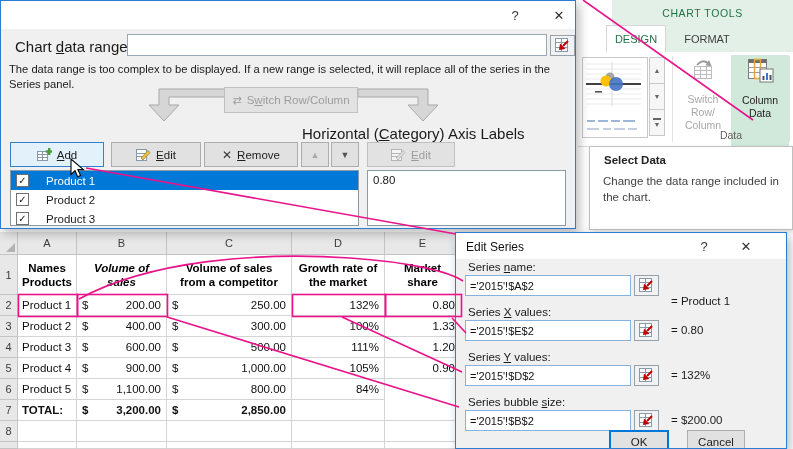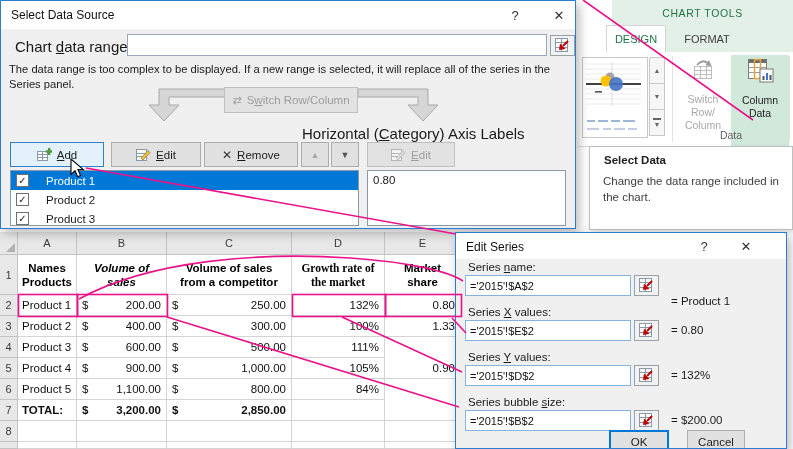--- a/index.html
+++ b/index.html
@@ -92,21 +92,21 @@
         <div class="c ch" style="width: 76px;">E</div>
       </div>
       <div class="r" style="height: 40px;">
         <div class="c rn" style="width: 18px;">1</div>
         <div class="c th" style="width: 59px;">Names
 Products</div>
         <div class="c th" style="width: 90px; font-style: italic;">Volume of
 sales</div>
         <div class="c th" style="width: 125px;">Volume of sales
 from a competitor</div>
-        <div class="c th" style="width: 93px; font-family: Liberation Serif, serif;">Growth rate of
+        <div class="c th" style="width: 93px;">Growth rate of
 the market</div>
         <div class="c th" style="width: 76px;">Market
 share</div>
       </div>
       <div class="r" style="height: 21px;">
         <div class="c rn" style="width: 18px;">2</div>
         <div class="c td name" style="width: 59px;">Product 1</div>
         <div class="c td cur" style="width: 90px;">
           <span>$</span>
           <span>200.00</span>
@@ -137,20 +137,21 @@
         <div class="c td name" style="width: 59px;">Product 3</div>
         <div class="c td cur" style="width: 90px;">
           <span>$</span>
           <span>600.00</span>
         </div>
         <div class="c td cur" style="width: 125px;">
           <span>$</span>
           <span>500.00</span>
         </div>
         <div class="c td num" style="width: 93px;">111%</div>
+        <div class="c td num" style="width: 76px;">1.20</div>
       </div>
       <div class="r" style="height: 21px;">
         <div class="c rn" style="width: 18px;">5</div>
         <div class="c td name" style="width: 59px;">Product 4</div>
         <div class="c td cur" style="width: 90px;">
           <span>$</span>
           <span>900.00</span>
         </div>
         <div class="c td cur" style="width: 125px;">
           <span>$</span>
@@ -300,21 +301,20 @@
 <div id="tooltip">
   <div class="tt-title">Select Data</div>
   <div class="tt-body">
     <div>Change the data range included in</div>
     <div>the chart.</div>
   </div>
 </div>
 
 <div id="sds" class="dlg">
   <div class="titlebar">
-    <span class="title">Select Data Source</span>
     <span class="tbtn" style="left:500px">?</span>
     <span class="tbtn" style="left:544px">✕</span>
   </div>
   <span class="lbl" style="left:14px;top:37px">Chart <u>d</u>ata range:</span>
   <input class="inp" style="left: 126px; top: 33px; width: 420px; height: 22px;" value="">
   <span class="rbtn" style="left:549px;top:34px;height:21px">
     <svg width="16" height="15" viewBox="0 0 16 15">
       <rect x="0.5" y="0.5" width="12" height="13" fill="#fff" stroke="#8899aa"></rect>
       <line x1="0.5" y1="4.5" x2="12.5" y2="4.5" stroke="#8899aa"></line>
       <line x1="0.5" y1="9.5" x2="12.5" y2="9.5" stroke="#8899aa"></line>

